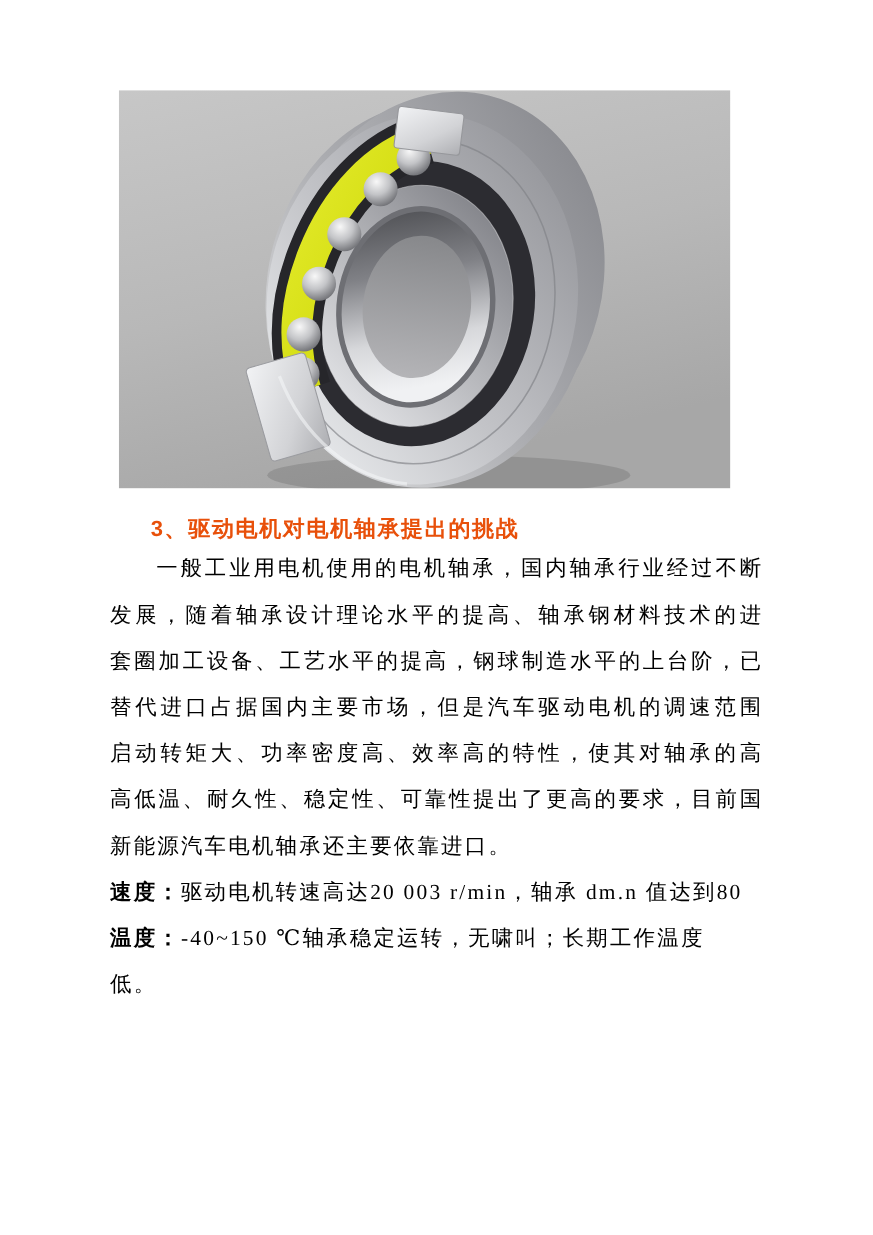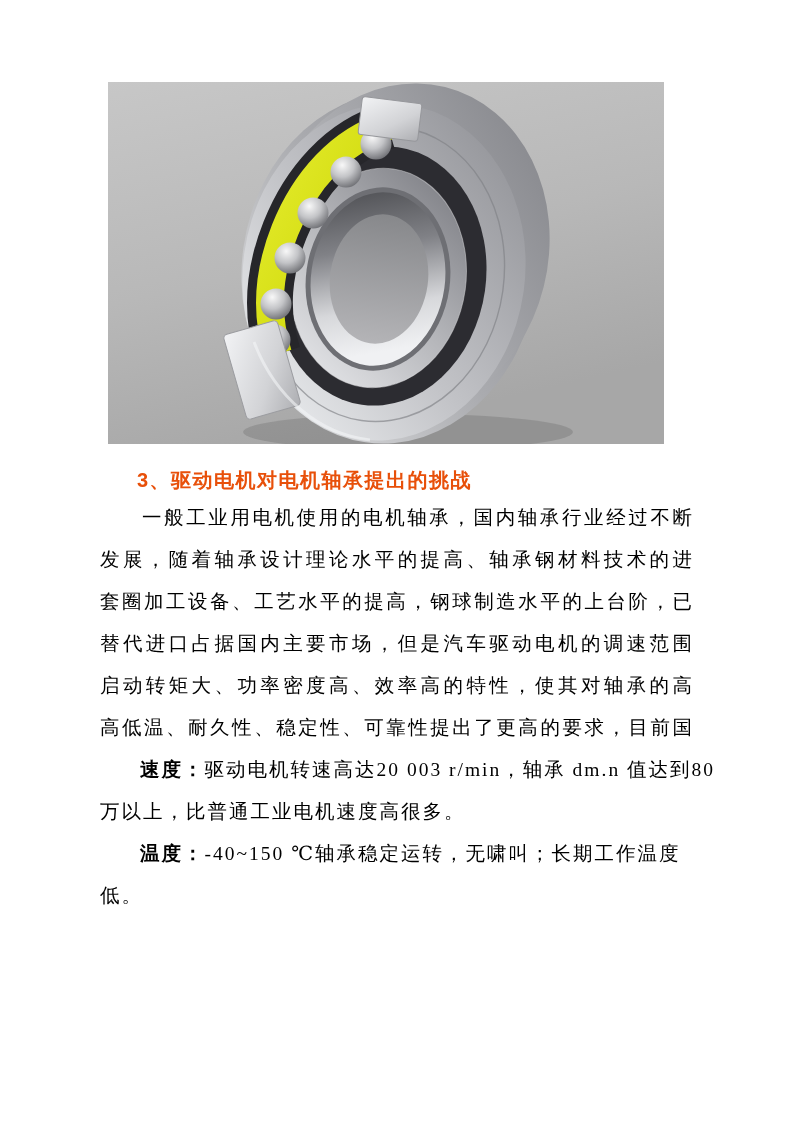--- a/index.html
+++ b/index.html
@@ -23,21 +23,21 @@
   .bodytext { position:absolute; left:100px; top:497px; width:594px; }
   .line {
     height:42px; line-height:42px; font-size:19.5px; letter-spacing:2px;
     white-space:nowrap;
   }
   .fill {
     white-space:normal; overflow:hidden;
     text-align:justify; text-align-last:justify; text-justify:inter-character;
   }
   .indent { text-indent:42px; }
-  .lead { font-weight:bold;margin-left:40px; }
+  .lead { font-weight:bold; }
 </style>
 </head>
 <body>
 
 <div class="page">
 
   <figure class="hero">
     <svg viewBox="0 0 556 362" preserveAspectRatio="none">
       <defs>
         <linearGradient id="bg" x1="0" y1="0" x2="0.35" y2="1">
@@ -127,21 +127,21 @@
 
   <h2 class="heading">3、驱动电机对电机轴承提出的挑战</h2>
 
   <div class="bodytext">
     <p class="line fill indent">一般工业用电机使用的电机轴承，国内轴承行业经过不断的</p>
     <p class="line fill">发展，随着轴承设计理论水平的提高、轴承钢材料技术的进步，</p>
     <p class="line fill">套圈加工设备、工艺水平的提高，钢球制造水平的上台阶，已经</p>
     <p class="line fill">替代进口占据国内主要市场，但是汽车驱动电机的调速范围宽、</p>
     <p class="line fill">启动转矩大、功率密度高、效率高的特性，使其对轴承的高速、</p>
     <p class="line fill">高低温、耐久性、稳定性、可靠性提出了更高的要求，目前国内</p>
+    <p class="line">新能源汽车电机轴承还主要依靠进口。</p>
 
     <p class="line"><b class="lead">速度：</b><span>驱动电机转速高达20 003 r/min，轴承 dm.n 值达到80</span></p>
-    <p class="line">万以上，比普通工业电机速度高很多。</p>
 
     <p class="line"><b class="lead">温度：</b><span>-40~150 ℃轴承稳定运转，无啸叫；长期工作温度</span></p>
     <p class="line">低。</p>
   </div>
 
 </div>
 
 </body></html>

